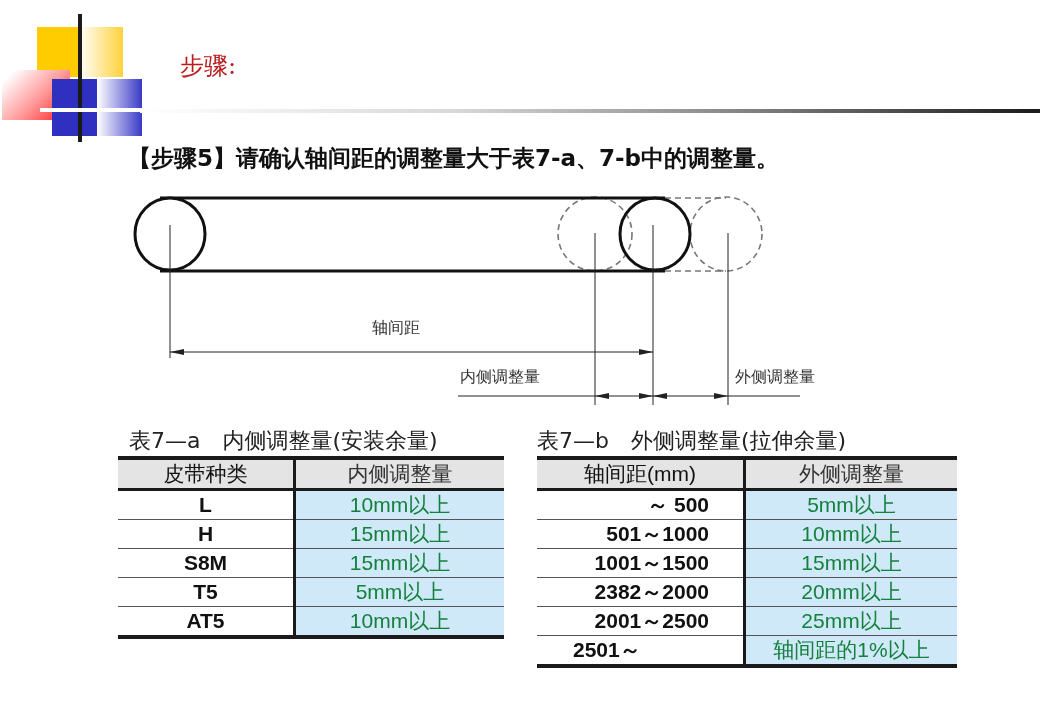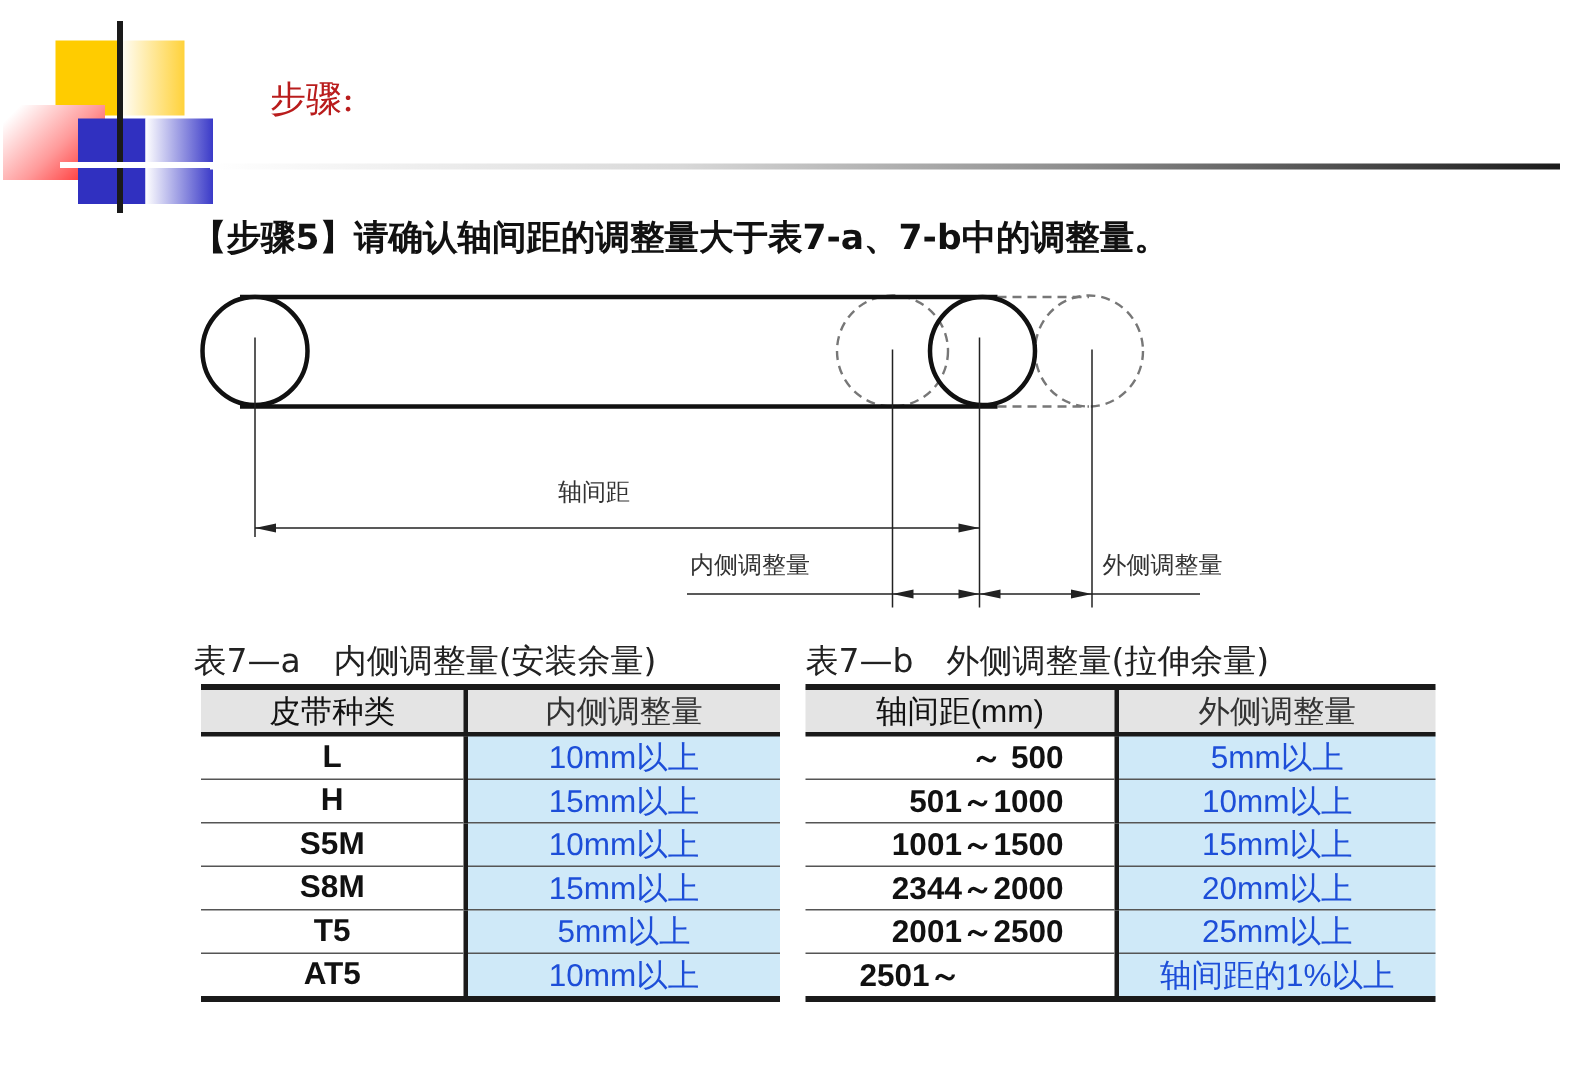--- a/index.html
+++ b/index.html
@@ -33,21 +33,21 @@
   .dlabel { position:absolute; font-size:16px; color:#333; font-family:"DejaVu Sans","Liberation Sans",sans-serif; }
 
   
   .tcaption { position:absolute; font-size:22px; color:#222; white-space:pre; }
   table.spec { position:absolute; border-collapse:collapse; font-family:"Liberation Sans","DejaVu Sans",sans-serif; }
   table.spec th { background:#e4e4e4; font-weight:normal; font-size:21px; color:#333; height:27px; padding:0;
          border-bottom:3px solid #1a1a1a; }
   table.spec td { height:26px; padding:0; border-bottom:1px solid #555; font-size:21px; }
   table.spec tr:last-child td { border-bottom:4px solid #1a1a1a; }
   table.spec .c1 { border-right:3px solid #1a1a1a; font-weight:bold; color:#111; }
-  table.spec .c2 { background:#cfe9f8; color:#1d4ed8; }
+  table.spec .c2 { background:#cfe9f8; color:#15803d; }
   table.spec thead tr { border-top:4px solid #1a1a1a; }
   #t7a .c1 { text-align:center; }
   #t7a .c2 { text-align:center; }
   #t7b .c1 { text-align:right; padding-right:34px; }
   #t7b .c2 { text-align:center; }
 </style>
 </head>
 <body>
 
 <div class="deco">
@@ -100,39 +100,35 @@
     <polygon points="533,211 547,208 547,214" fill="#222"></polygon>
     <polygon points="608,211 594,208 594,214" fill="#222"></polygon>
     <line x1="608" y1="211" x2="740" y2="211" stroke="#222" stroke-width="1"></line>
   </svg>
   <div class="dlabel" style="left:252px; top:133px;">轴间距</div>
   <div class="dlabel" style="left:340px; top:182px;">内侧调整量</div>
   <div class="dlabel" style="left:615px; top:182px; width:140px;">外侧调整量</div>
 </div>
 
 <div class="tcaption" style="left:129px; top:426px;text-align:center;">表7—a　内侧调整量(安装余量)</div>
-<table class="spec" id="t7a" style="left:134px; top:456px; width:386px;">
+<table class="spec" id="t7a" style="left:118px; top:456px; width:386px;">
   <thead>
     <tr>
       <th class="c1" style="width:175px; font-weight:normal;">皮带种类</th>
       <th>内侧调整量</th>
     </tr>
   </thead>
   <tbody>
     <tr>
         <td class="c1">L</td>
         <td class="c2">10mm以上</td>
       </tr>
     <tr>
         <td class="c1">H</td>
         <td class="c2">15mm以上</td>
-      </tr>
-    <tr>
-        <td class="c1">S5M</td>
-        <td class="c2">10mm以上</td>
       </tr>
     <tr>
         <td class="c1">S8M</td>
         <td class="c2">15mm以上</td>
       </tr>
     <tr>
         <td class="c1">T5</td>
         <td class="c2">5mm以上</td>
       </tr>
     <tr>
@@ -157,21 +153,21 @@
       </tr>
     <tr>
         <td class="c1">501～1000</td>
         <td class="c2">10mm以上</td>
       </tr>
     <tr>
         <td class="c1">1001～1500</td>
         <td class="c2">15mm以上</td>
       </tr>
     <tr>
-        <td class="c1">2344～2000</td>
+        <td class="c1">2382～2000</td>
         <td class="c2">20mm以上</td>
       </tr>
     <tr>
         <td class="c1">2001～2500</td>
         <td class="c2">25mm以上</td>
       </tr>
     <tr>
         <td class="c1" style="text-align:left; padding-left:36px;">2501～</td>
         <td class="c2">轴间距的1%以上</td>
       </tr>

